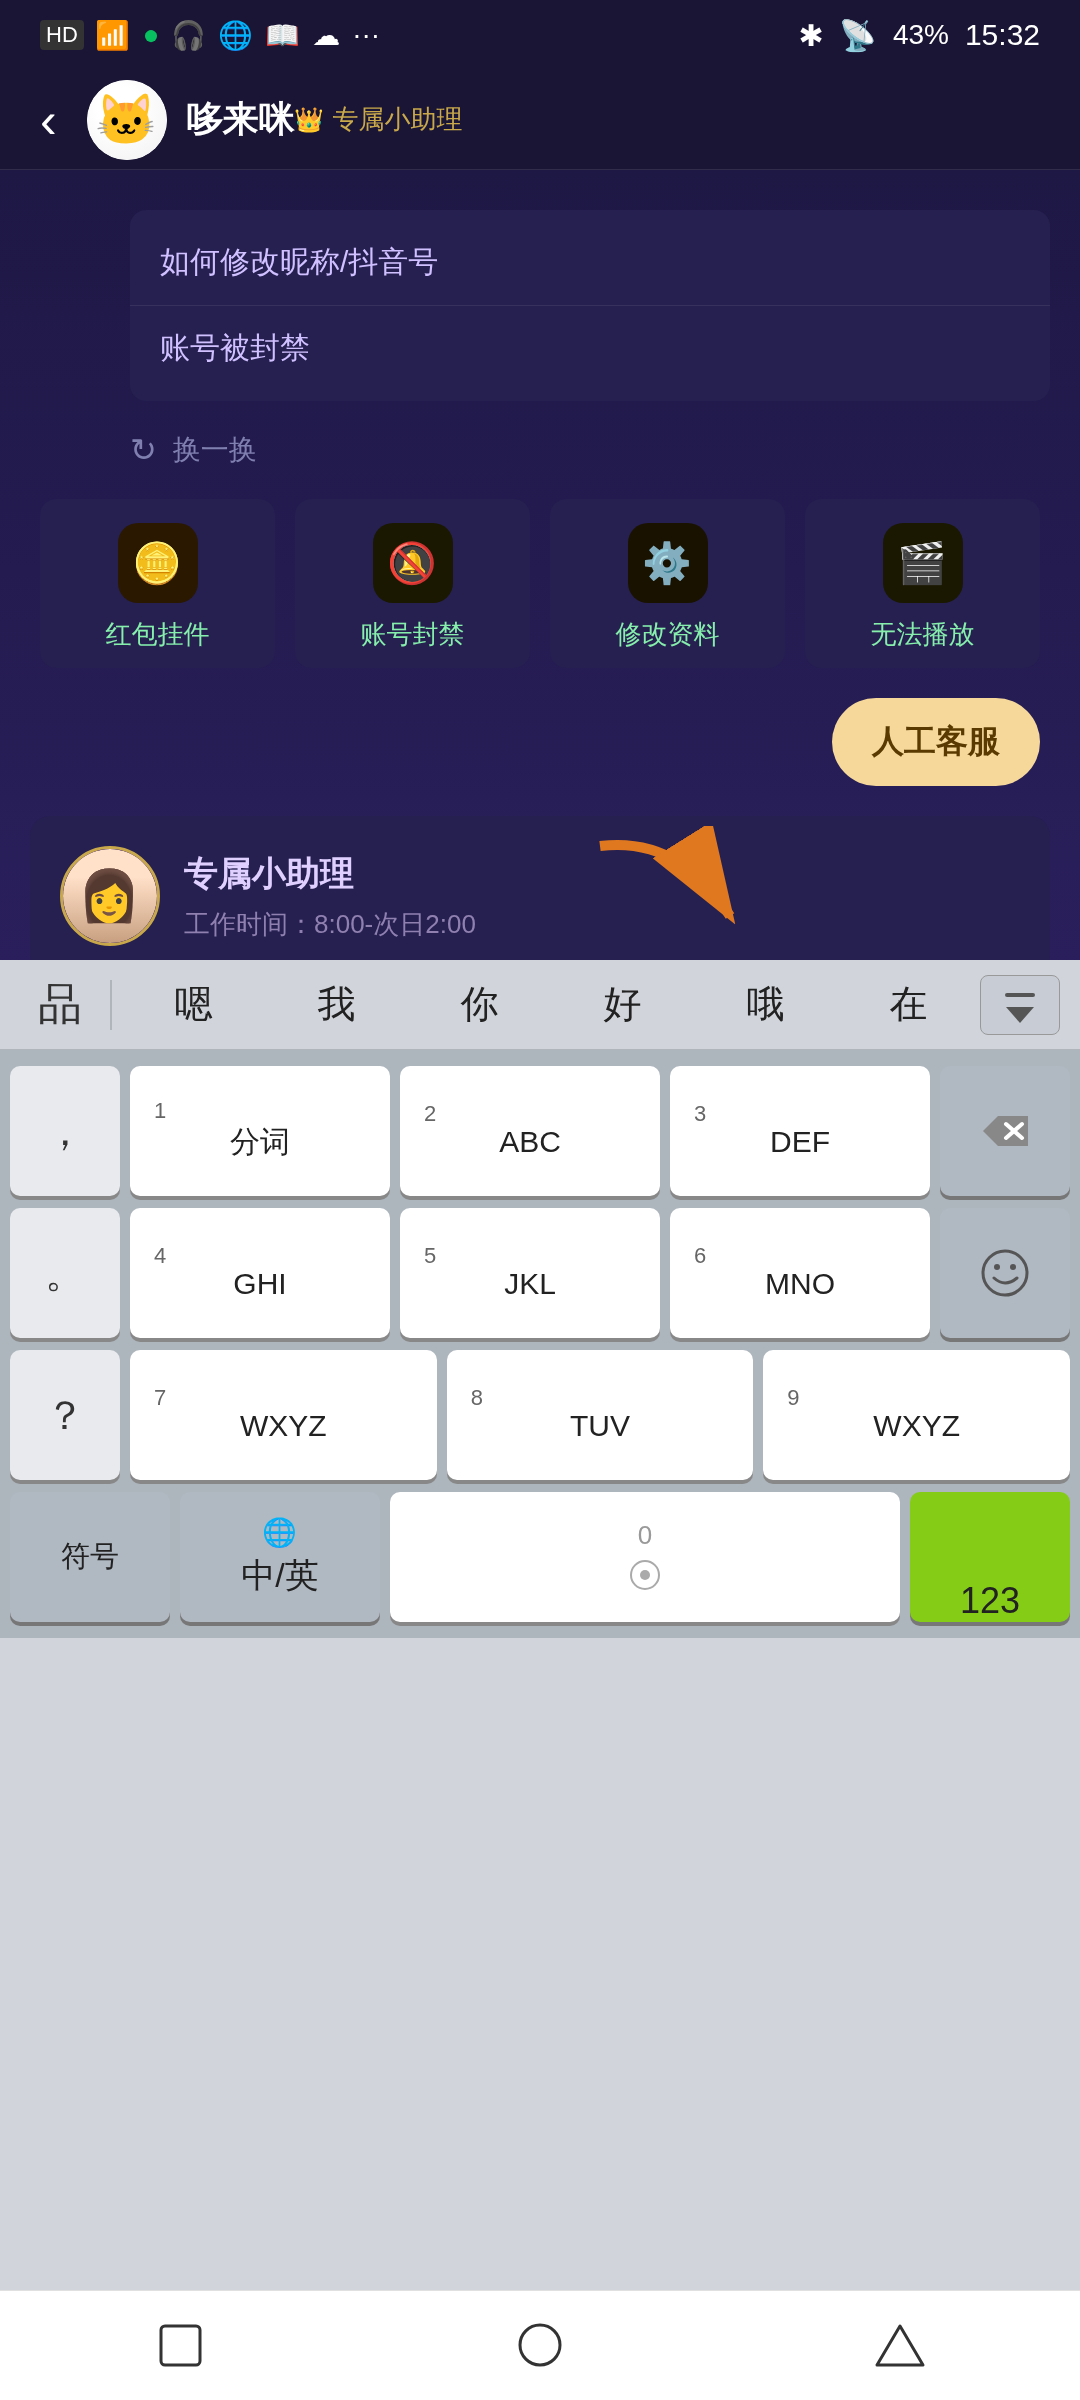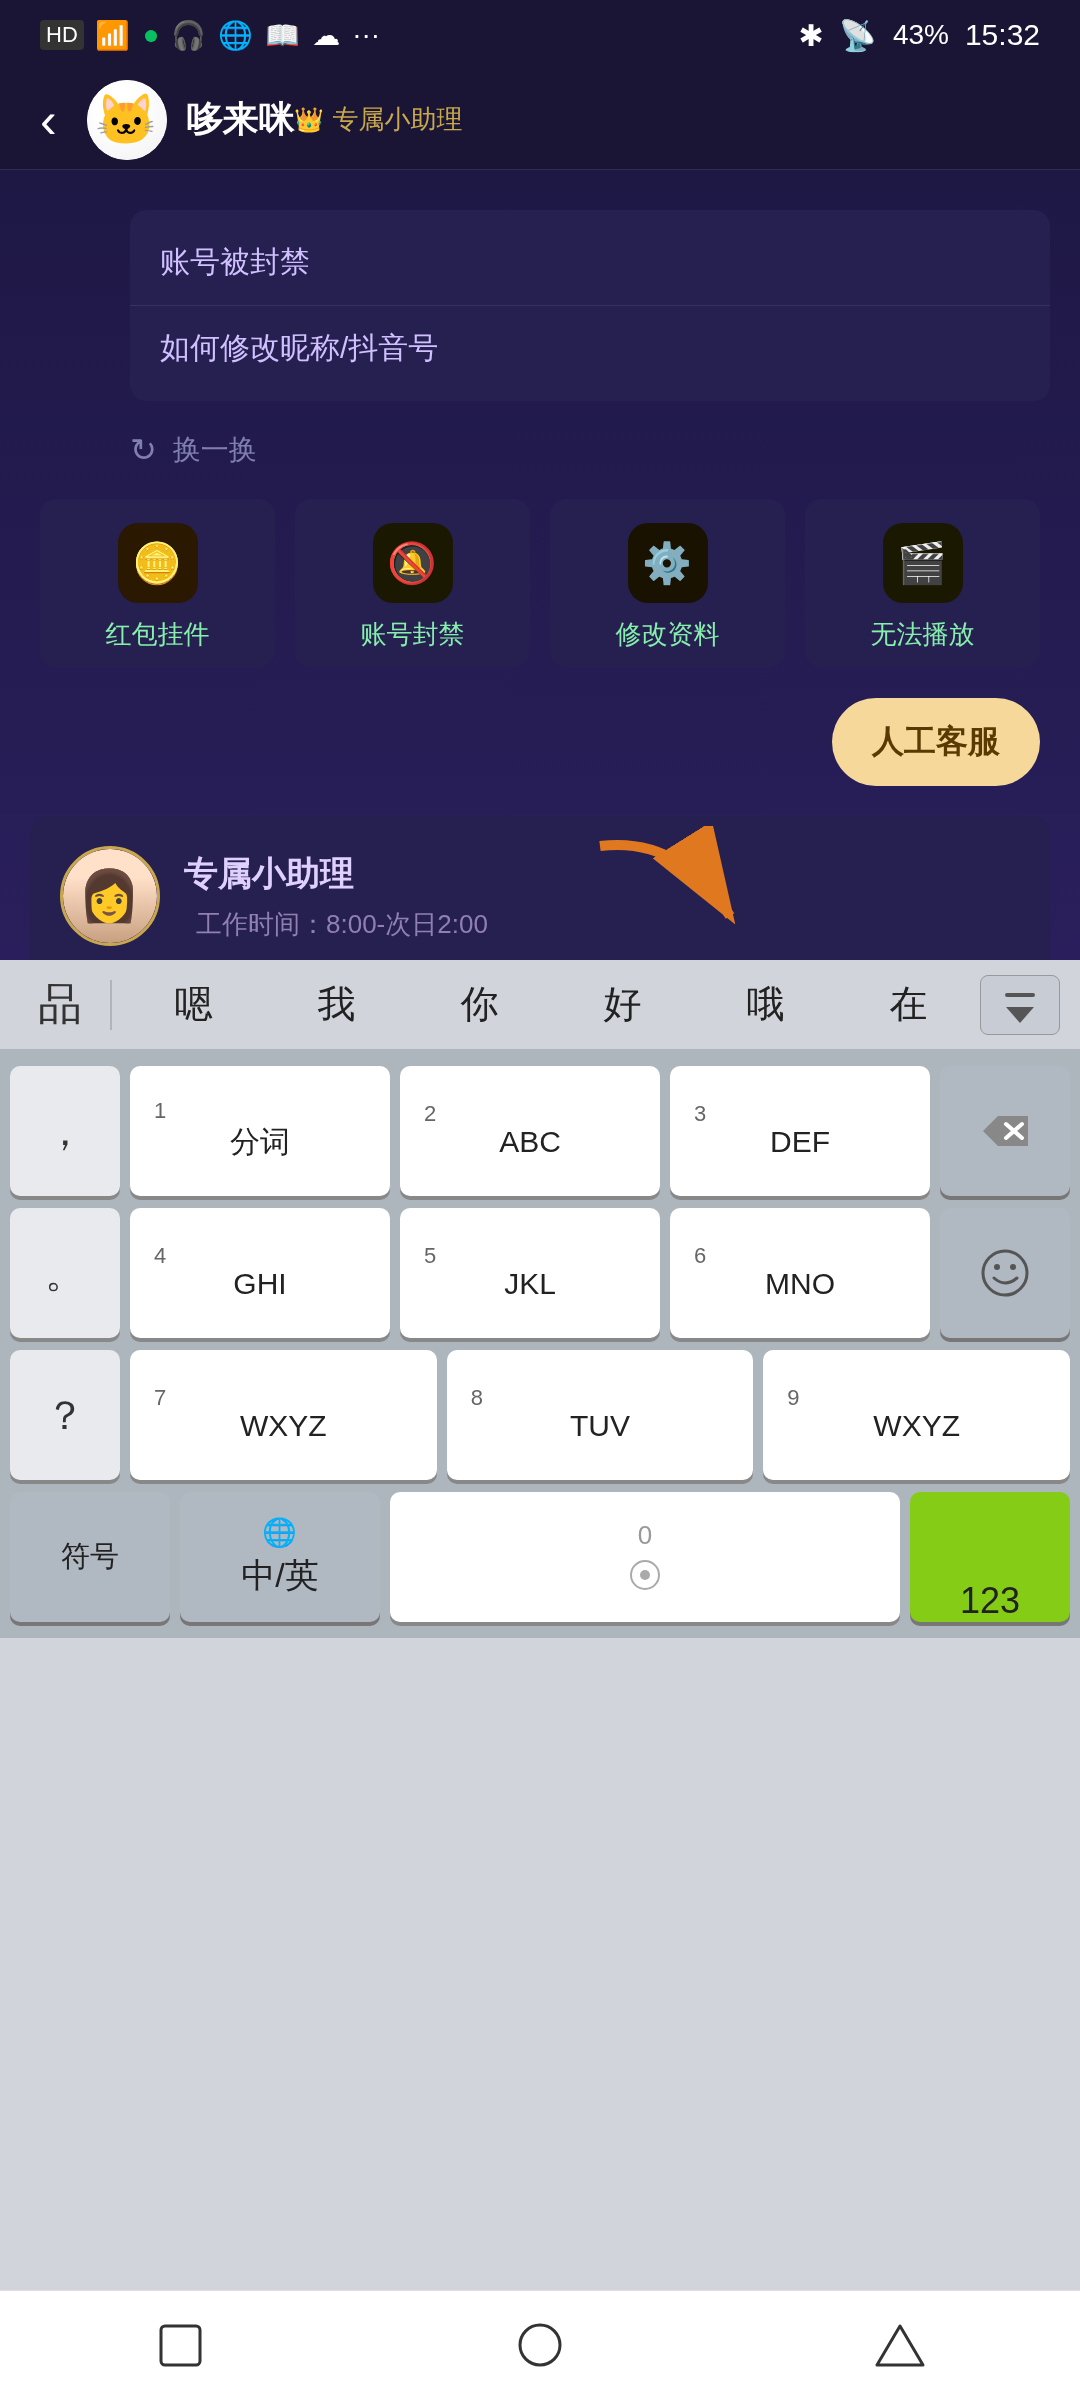--- a/index.html
+++ b/index.html
@@ -162,21 +162,21 @@
       flex-shrink: 0;
       display: flex;
       align-items: center;
       justify-content: center;
       font-size: 50px;
       overflow: hidden;
       border: 3px solid #c8a84b;
     }
     .assistant-info { flex: 1; }
     .assistant-name { color: #e0d0ff; font-size: 34px; font-weight: bold; margin-bottom: 10px; }
-    .assistant-hours { color: #9080b0; font-size: 26px; margin-left: 12px; }
+    .assistant-hours { color: #9080b0; font-size: 26px; }
     .enter-btn {
       background: linear-gradient(135deg, #e8c06a, #c8a040);
       border-radius: 50px;
       padding: 20px 36px;
       color: #3a2000;
       font-size: 30px;
       font-weight: bold;
       cursor: pointer;
       white-space: nowrap;
     }
@@ -455,22 +455,22 @@
     <div class="header-subtitle">
       <span class="crown-icon">👑</span>
       <span>专属小助理</span>
     </div>
   </div>
 </div>
 
 <div class="chat-area" style="height:800px; overflow:hidden;">
 
   <div class="quick-reply-list" style="margin-top:20px;">
+    <div class="quick-reply-item">如何修改昵称/抖音号</div>
     <div class="quick-reply-item">账号被封禁</div>
-    <div class="quick-reply-item">如何修改昵称/抖音号</div>
   </div>
 
   <div class="refresh-row">
     <span style="font-size:32px;">↻</span>
     <span>换一换</span>
   </div>
 
   <div class="category-grid">
     <div class="category-btn">
       <div class="category-icon" style="background:#2a1800;">🪙</div>

